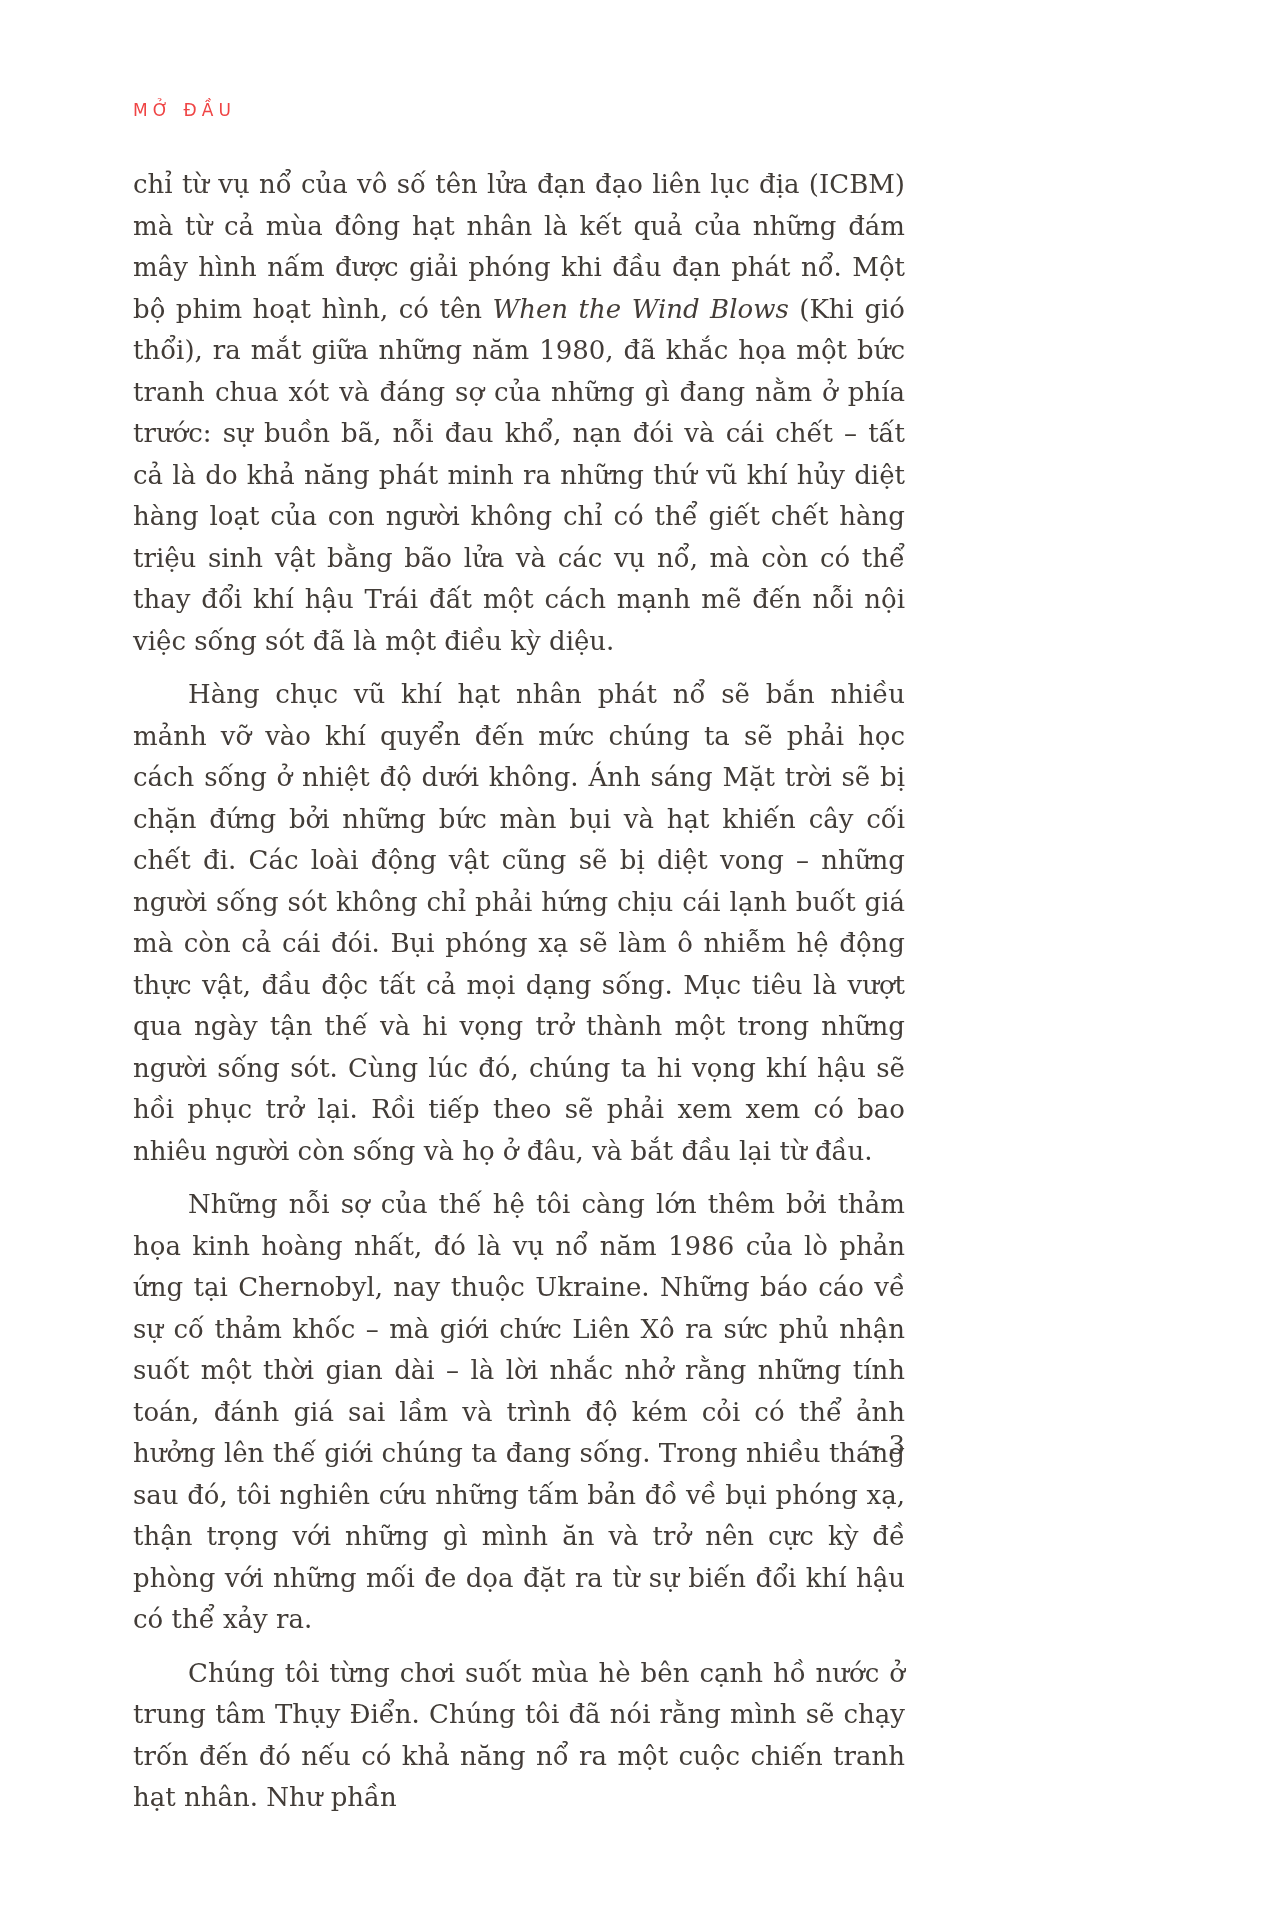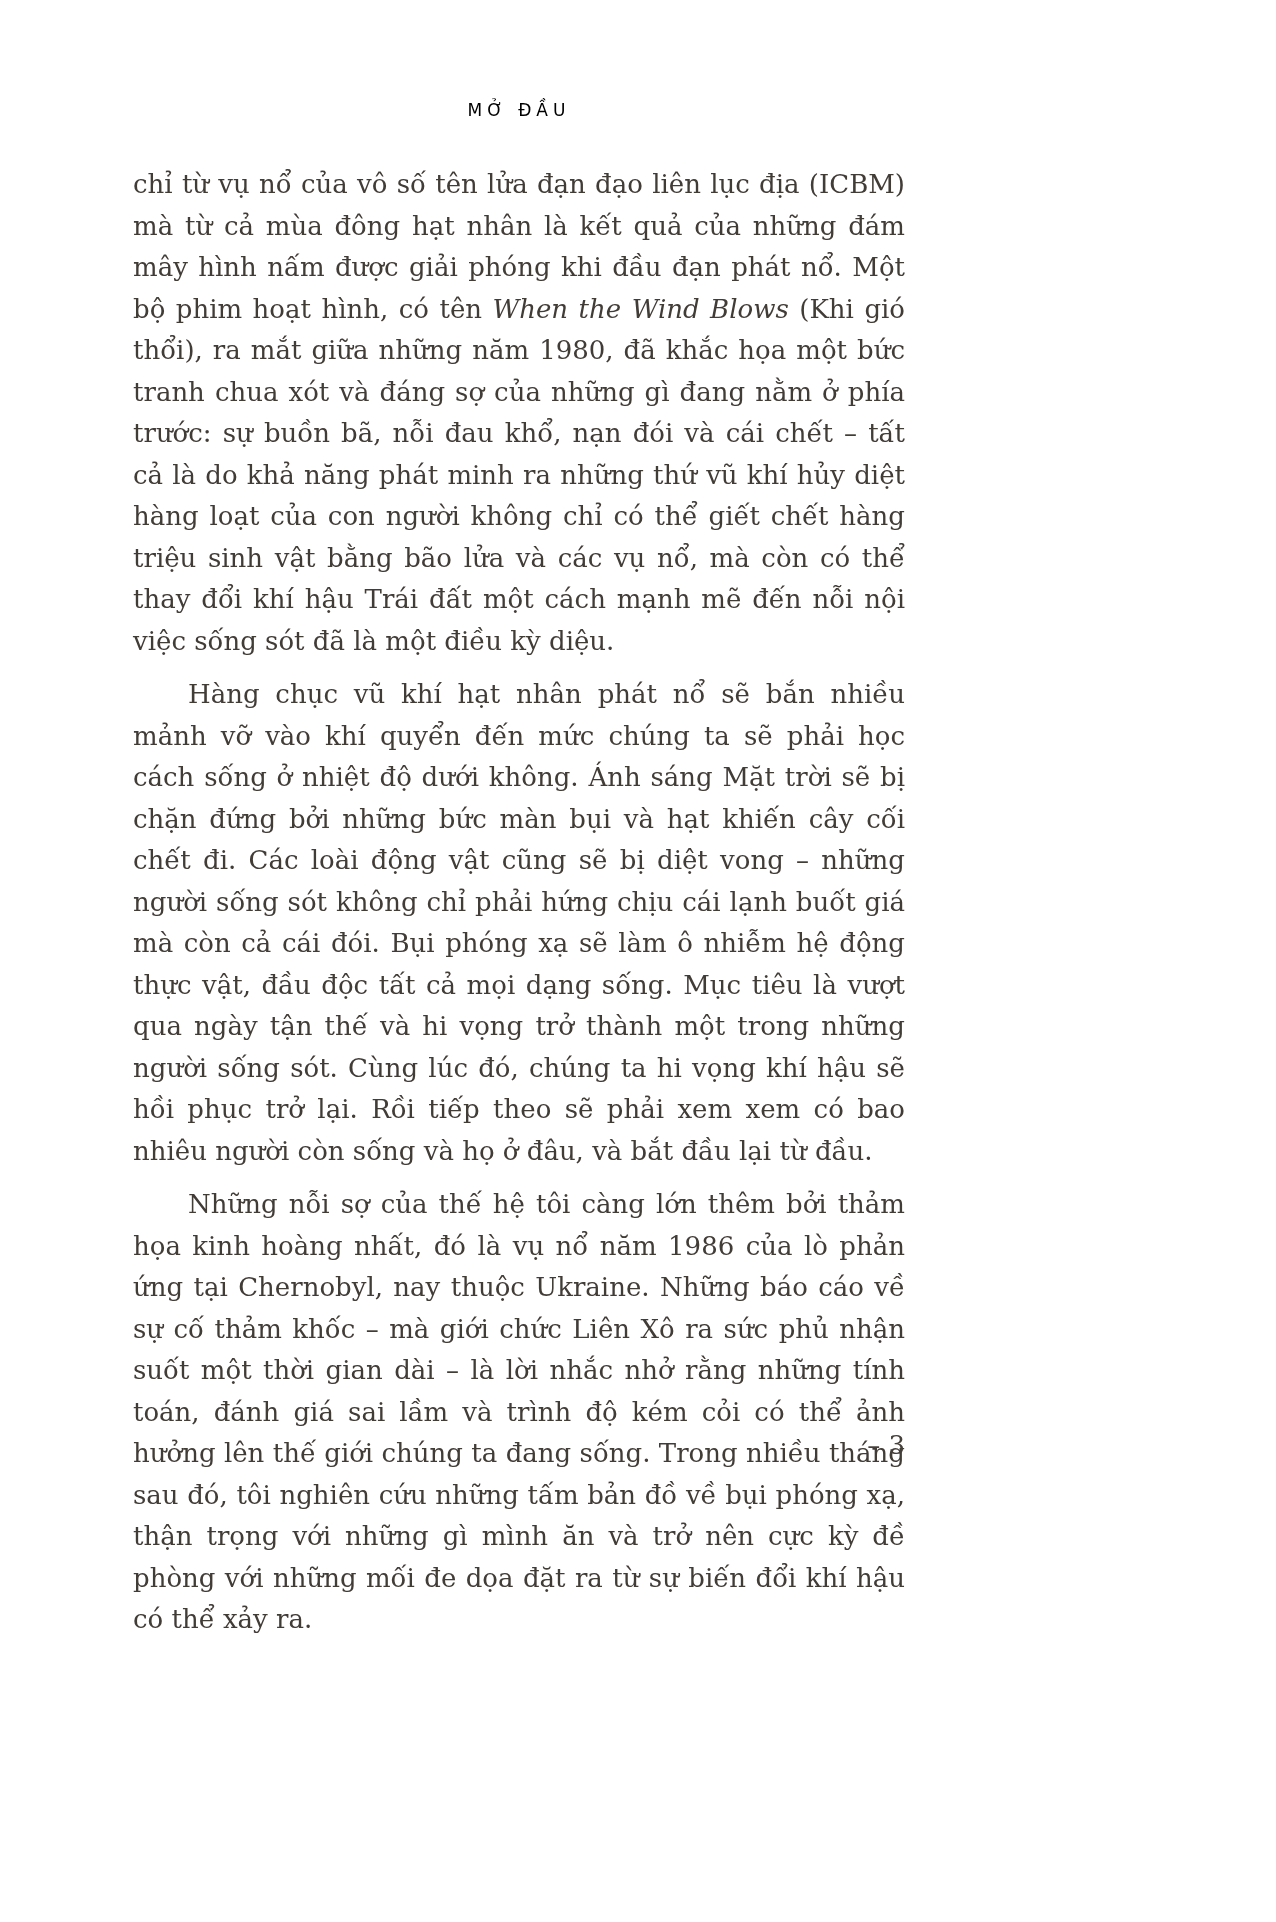--- a/index.html
+++ b/index.html
@@ -10,25 +10,25 @@
     height: 1922px;
     background: #ffffff;
     overflow: hidden;
     font-family: "DejaVu Serif", serif;
   }
   .running-header {
     position: absolute;
     top: 100px;
     left: 133px;
     width: 772px;
-    text-align: center;
+    text-align: left;
     font-family: "DejaVu Sans", sans-serif;
     font-size: 17px;
     letter-spacing: 5px;
-    color: #000000;
+    color: #ef4444;
     font-weight: 400;
   }
   .body-text {
     position: absolute;
     top: 164px;
     left: 133px;
     width: 772px;
     font-size: 26px;
     line-height: 41.5px;
     color: #423c37;
@@ -57,16 +57,17 @@
 </head>
 <body>
 
 <div class="page">
   <div class="running-header">MỞ ĐẦU</div>
 
   <div class="body-text">
       <p><span>chỉ từ vụ nổ của vô số tên lửa đạn đạo liên lục địa (ICBM) mà từ cả mùa đông hạt nhân là kết quả của những đám mây hình nấm được giải phóng khi đầu đạn phát nổ. Một bộ phim hoạt hình, có tên </span><span class="italic">When the Wind Blows</span><span> (Khi gió thổi), ra mắt giữa những năm 1980, đã khắc họa một bức tranh chua xót và đáng sợ của những gì đang nằm ở phía trước: sự buồn bã, nỗi đau khổ, nạn đói và cái chết – tất cả là do khả năng phát minh ra những thứ vũ khí hủy diệt hàng loạt của con người không chỉ có thể giết chết hàng triệu sinh vật bằng bão lửa và các vụ nổ, mà còn có thể thay đổi khí hậu Trái đất một cách mạnh mẽ đến nỗi nội việc sống sót đã là một điều kỳ diệu.</span></p>
       <p class="indent"><span>Hàng chục vũ khí hạt nhân phát nổ sẽ bắn nhiều mảnh vỡ vào khí quyển đến mức chúng ta sẽ phải học cách sống ở nhiệt độ dưới không. Ánh sáng Mặt trời sẽ bị chặn đứng bởi những bức màn bụi và hạt khiến cây cối chết đi. Các loài động vật cũng sẽ bị diệt vong – những người sống sót không chỉ phải hứng chịu cái lạnh buốt giá mà còn cả cái đói. Bụi phóng xạ sẽ làm ô nhiễm hệ động thực vật, đầu độc tất cả mọi dạng sống. Mục tiêu là vượt qua ngày tận thế và hi vọng trở thành một trong những người sống sót. Cùng lúc đó, chúng ta hi vọng khí hậu sẽ hồi phục trở lại. Rồi tiếp theo sẽ phải xem xem có bao nhiêu người còn sống và họ ở đâu, và bắt đầu lại từ đầu.</span></p>
       <p class="indent"><span>Những nỗi sợ của thế hệ tôi càng lớn thêm bởi thảm họa kinh hoàng nhất, đó là vụ nổ năm 1986 của lò phản ứng tại Chernobyl, nay thuộc Ukraine. Những báo cáo về sự cố thảm khốc – mà giới chức Liên Xô ra sức phủ nhận suốt một thời gian dài – là lời nhắc nhở rằng những tính toán, đánh giá sai lầm và trình độ kém cỏi có thể ảnh hưởng lên thế giới chúng ta đang sống. Trong nhiều tháng sau đó, tôi nghiên cứu những tấm bản đồ về bụi phóng xạ, thận trọng với những gì mình ăn và trở nên cực kỳ đề phòng với những mối đe dọa đặt ra từ sự biến đổi khí hậu có thể xảy ra.</span></p>
+      <p class="indent"><span>Chúng tôi từng chơi suốt mùa hè bên cạnh hồ nước ở trung tâm Thụy Điển. Chúng tôi đã nói rằng mình sẽ chạy trốn đến đó nếu có khả năng nổ ra một cuộc chiến tranh hạt nhân. Như phần</span></p>
     </div>
 
   <div class="page-number">– 3</div>
 </div>
 
 </body></html>

